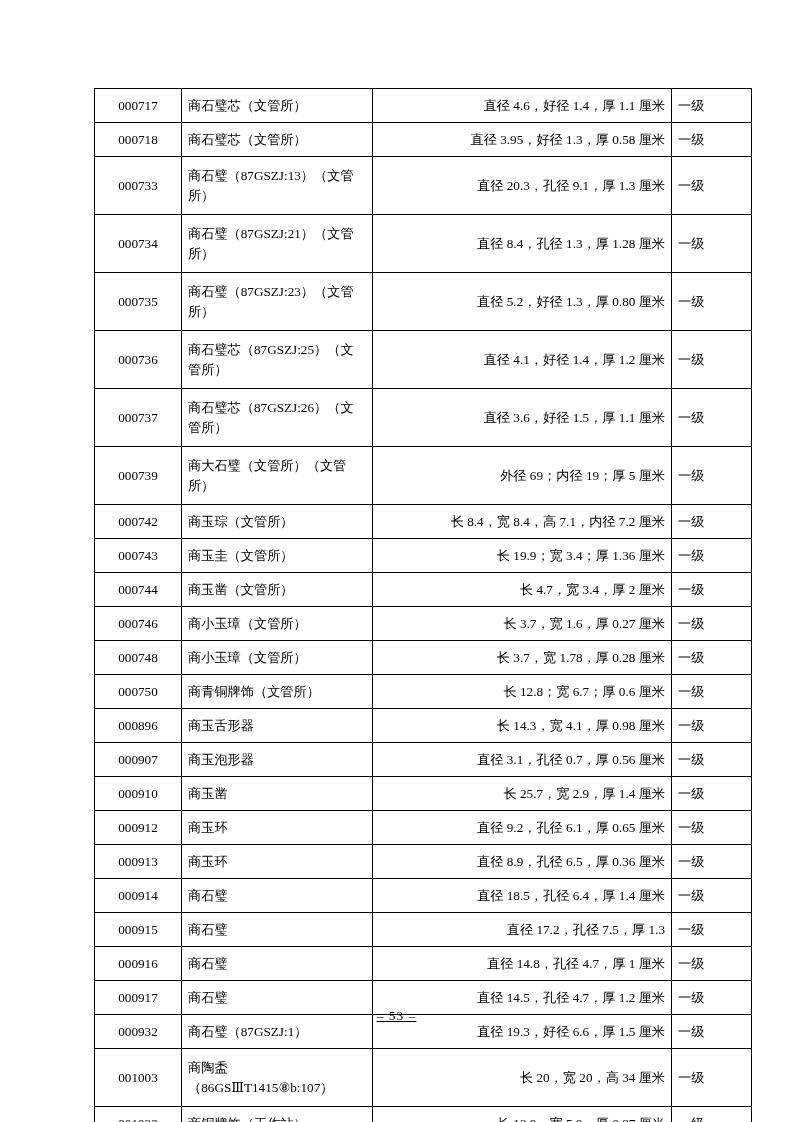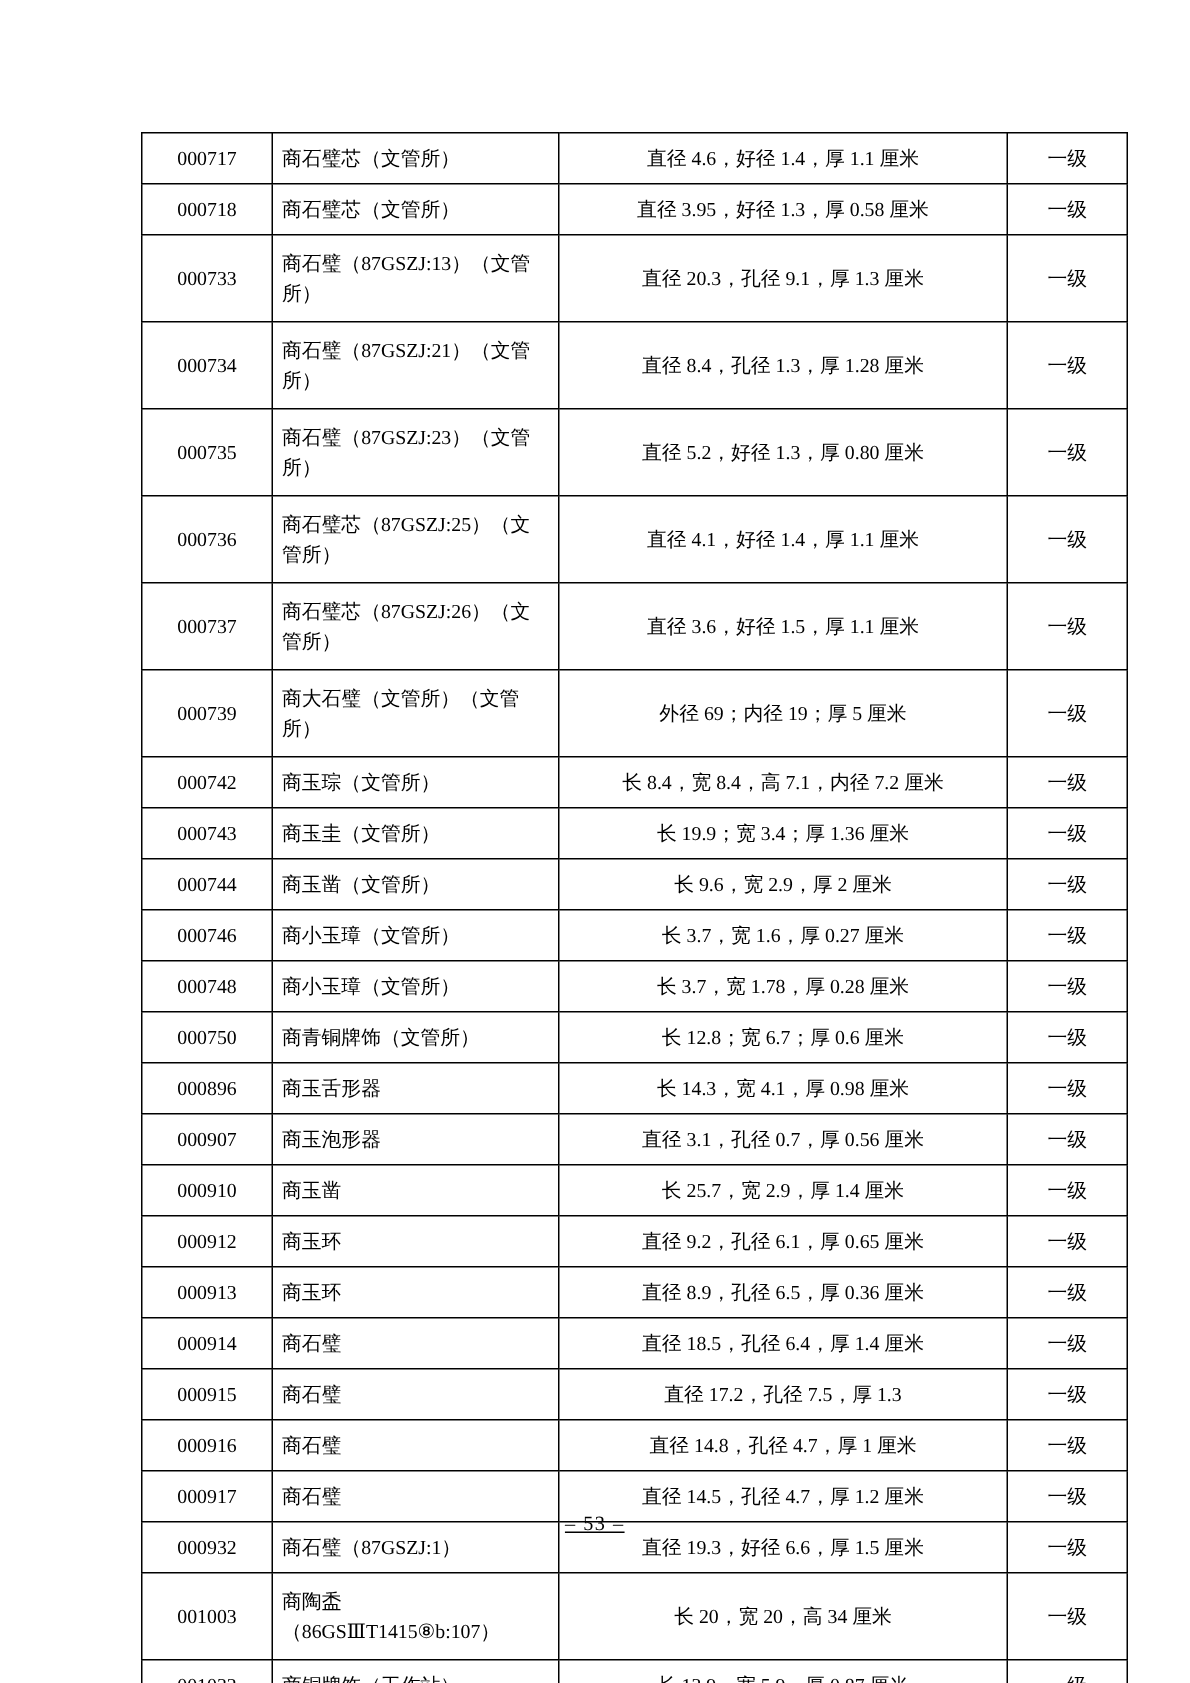--- a/index.html
+++ b/index.html
@@ -40,26 +40,26 @@
     text-align: center;
     white-space: nowrap;
   }
   td.col-name {
     width: 178px;
     text-align: left;
     padding-left: 8px;
   }
   td.col-size {
     width: 286px;
-    text-align: center;
+    text-align: right;
     padding-left: 8px;
   }
   td.col-grade {
     width: 67px;
-    text-align: center;
+    text-align: left;
     white-space: nowrap;
   }
   .row-tall td {
     height: 49px;
   }
   .row-short td {
     height: 25px;
   }
   .name-two-line {
     display: block;
@@ -108,21 +108,21 @@
         </tr>
         <tr class="row-tall">
           <td class="col-id">000735</td>
           <td class="col-name">商石璧（87GSZJ:23）（文管所）</td>
           <td class="col-size">直径 5.2，好径 1.3，厚 0.80 厘米</td>
           <td class="col-grade">一级</td>
         </tr>
         <tr class="row-tall">
           <td class="col-id">000736</td>
           <td class="col-name">商石璧芯（87GSZJ:25）（文管所）</td>
-          <td class="col-size">直径 4.1，好径 1.4，厚 1.1 厘米</td>
+          <td class="col-size">直径 4.1，好径 1.4，厚 1.2 厘米</td>
           <td class="col-grade">一级</td>
         </tr>
         <tr class="row-tall">
           <td class="col-id">000737</td>
           <td class="col-name">商石璧芯（87GSZJ:26）（文管所）</td>
           <td class="col-size">直径 3.6，好径 1.5，厚 1.1 厘米</td>
           <td class="col-grade">一级</td>
         </tr>
         <tr class="row-tall">
           <td class="col-id">000739</td>
@@ -138,21 +138,21 @@
         </tr>
         <tr class="row-short">
           <td class="col-id">000743</td>
           <td class="col-name">商玉圭（文管所）</td>
           <td class="col-size">长 19.9；宽 3.4；厚 1.36 厘米</td>
           <td class="col-grade">一级</td>
         </tr>
         <tr class="row-short">
           <td class="col-id">000744</td>
           <td class="col-name">商玉凿（文管所）</td>
-          <td class="col-size">长 9.6，宽 2.9，厚 2 厘米</td>
+          <td class="col-size">长 4.7，宽 3.4，厚 2 厘米</td>
           <td class="col-grade">一级</td>
         </tr>
         <tr class="row-short">
           <td class="col-id">000746</td>
           <td class="col-name">商小玉璋（文管所）</td>
           <td class="col-size">长 3.7，宽 1.6，厚 0.27 厘米</td>
           <td class="col-grade">一级</td>
         </tr>
         <tr class="row-short">
           <td class="col-id">000748</td>

